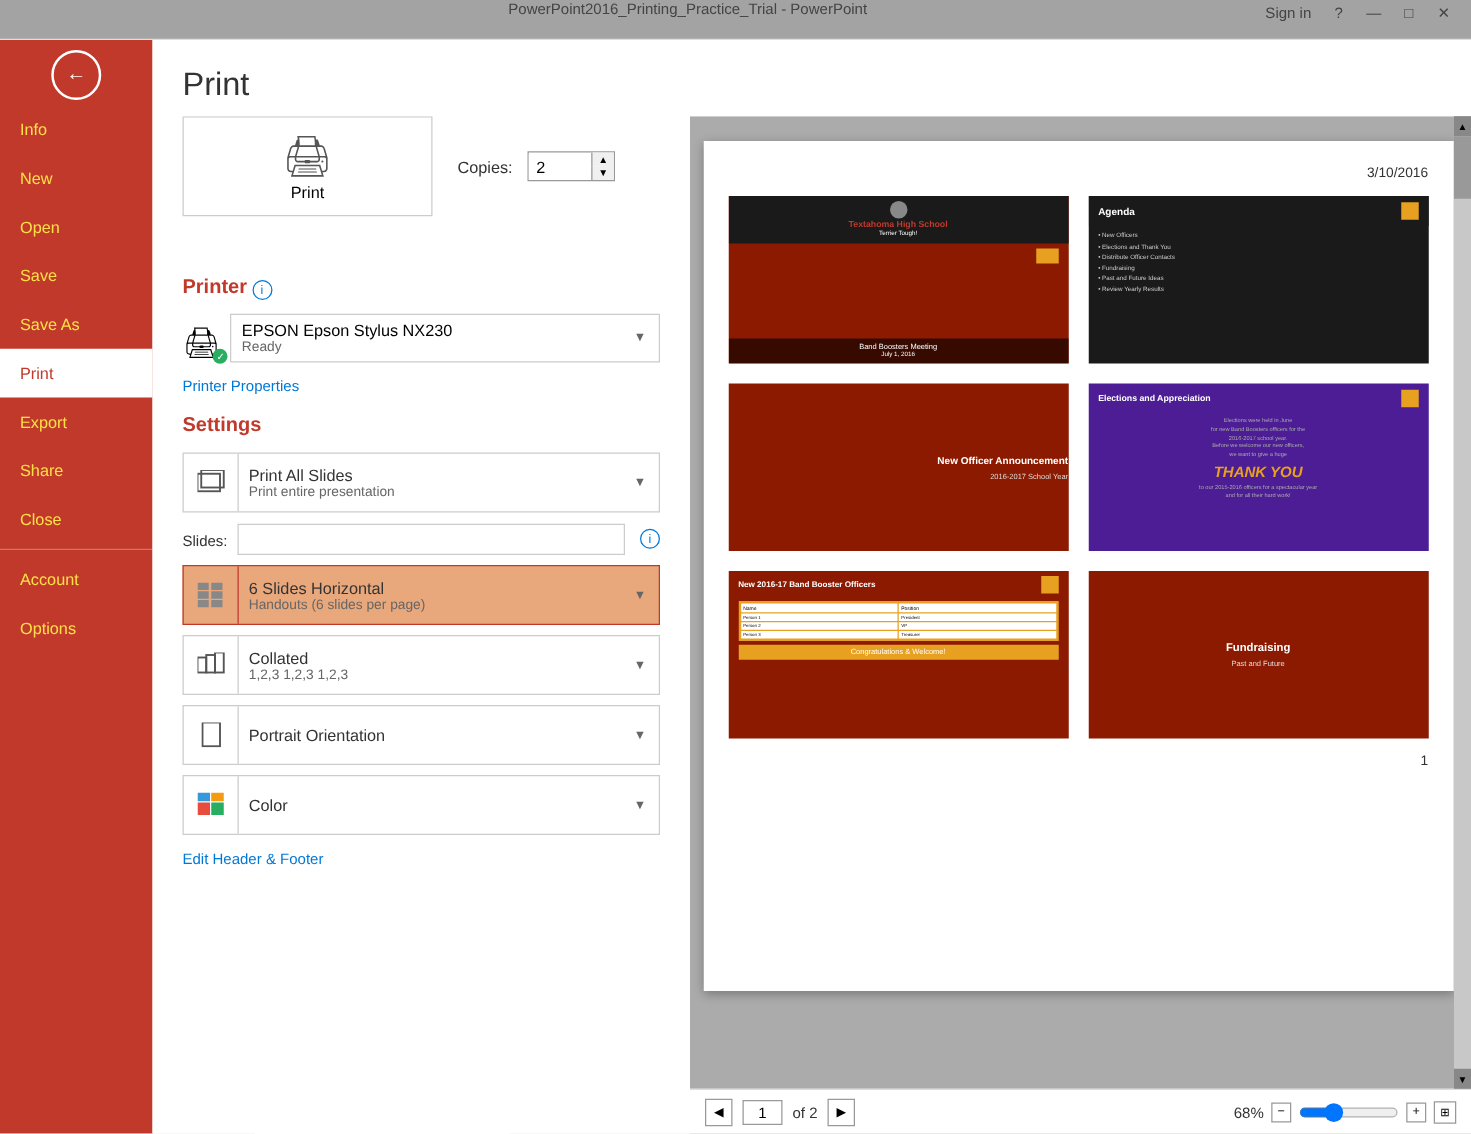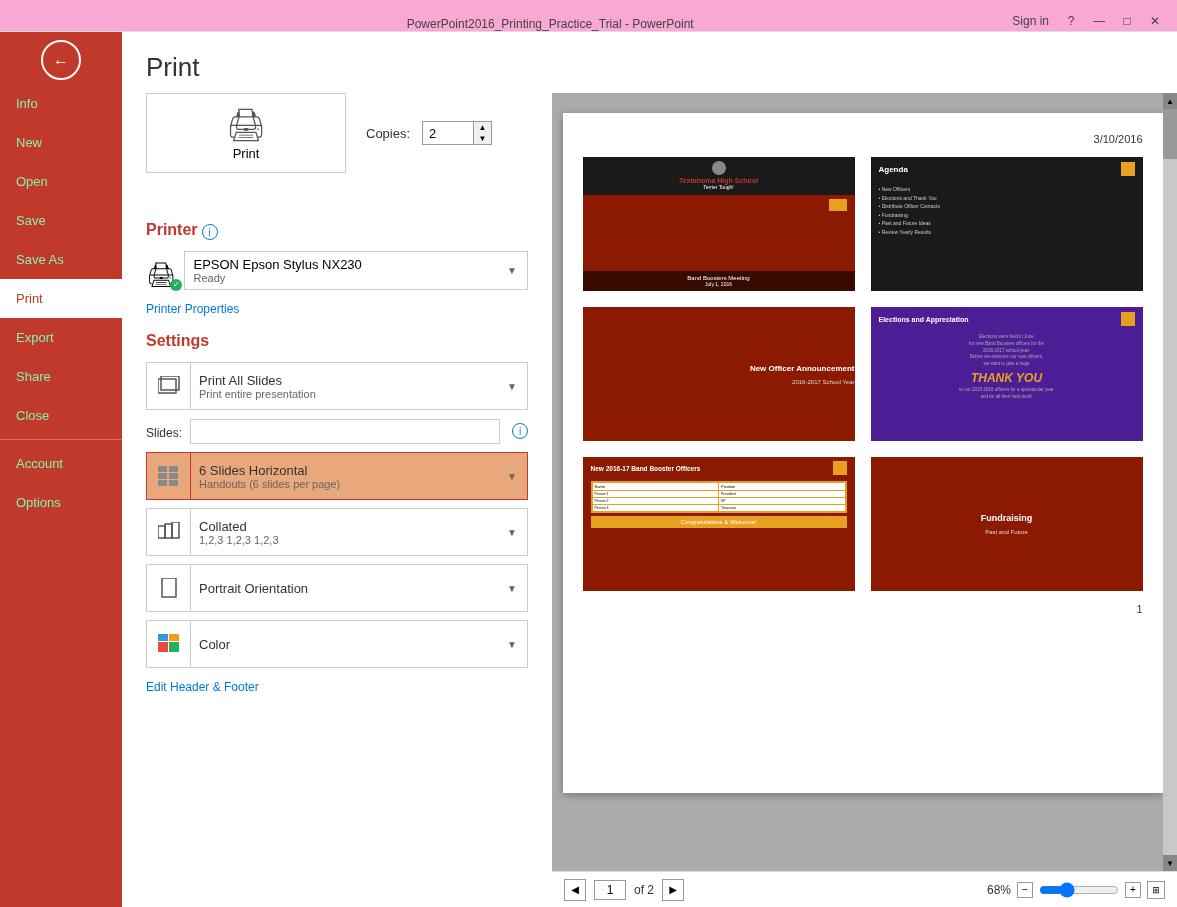--- a/index.html
+++ b/index.html
@@ -1,23 +1,23 @@
 <!DOCTYPE html>
 <html><head>
   <meta charset="utf-8">
   <style>
     * { box-sizing: border-box; margin: 0; padding: 0; }
     body { font-family: 'Segoe UI', Arial, sans-serif; font-size: 13px; background: #f0f0f0; overflow: hidden; width: 1177px; height: 907px; display: flex; flex-direction: column; }
 
     
     .title-bar {
       height: 32px;
-      background: #f9a8d4;
+      background: #a3a3a3;
       display: flex;
-      align-items: flex-end;
+      align-items: flex-start;
       justify-content: space-between;
       padding: 0 8px;
       border-bottom: 1px solid #ddd;
       flex-shrink: 0;
     }
     .title-bar-text { flex: 1; text-align: center; font-size: 12px; color: #444; }
     .title-bar-btn { width: 28px; height: 20px; background: none; border: none; cursor: pointer; font-size: 12px; color: #444; display: flex; align-items: center; justify-content: center; }
     .sign-in { font-size: 12px; color: #444; cursor: pointer; margin-right: 8px; }
 
     
@@ -40,21 +40,21 @@
       display: flex; align-items: center; justify-content: center;
       cursor: pointer;
       font-size: 16px;
       color: #fff;
       flex-shrink: 0;
     }
     .sidebar-item {
       padding: 12px 8px 12px 16px;
       cursor: pointer;
       font-size: 13px;
-      color: #86efac;
+      color: #fde047;
       white-space: nowrap;
     }
     .sidebar-item.active { background: #fff; color: #c0392b; }
     .sidebar-divider { border: none; border-top: 1px solid rgba(255,255,255,0.3); margin: 4px 0; }
 
     
     .main-content { flex: 1; background: #fff; display: flex; flex-direction: column; overflow: hidden; }
 
     
     .page-header { padding: 20px 24px 10px; flex-shrink: 0; }

